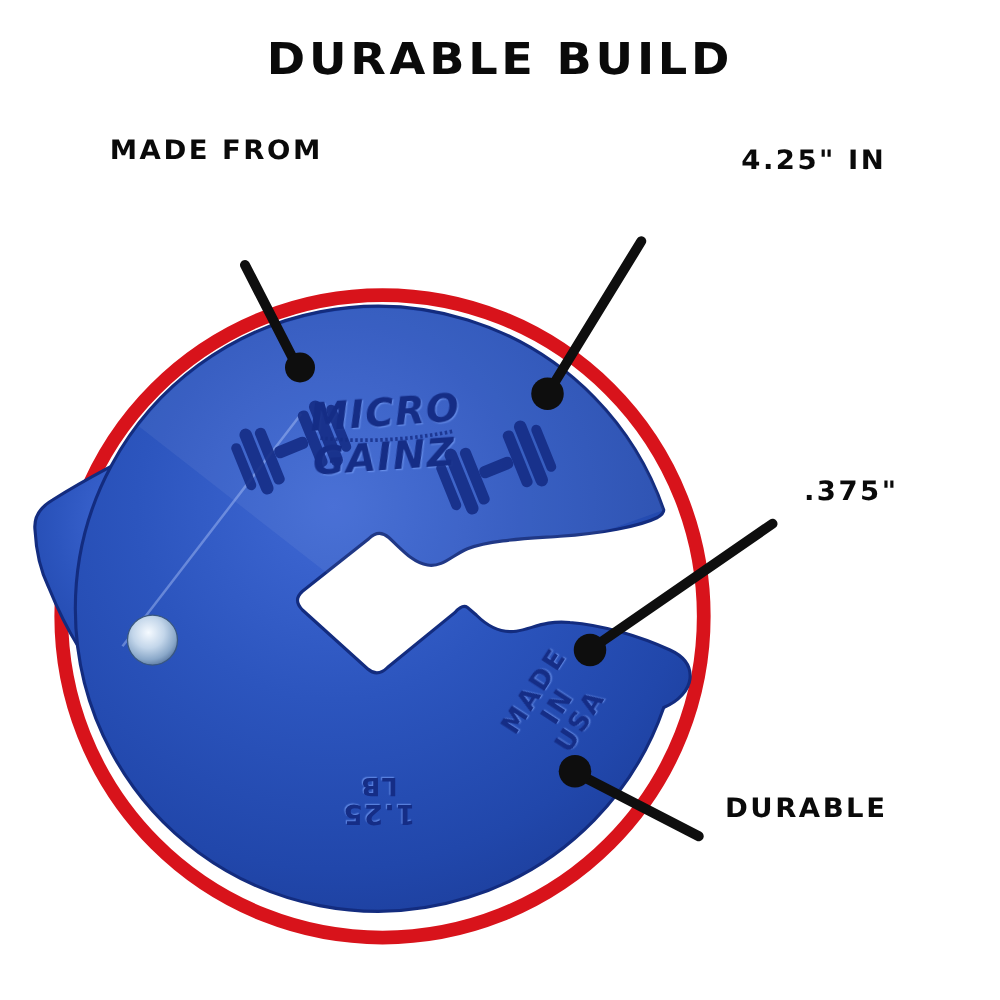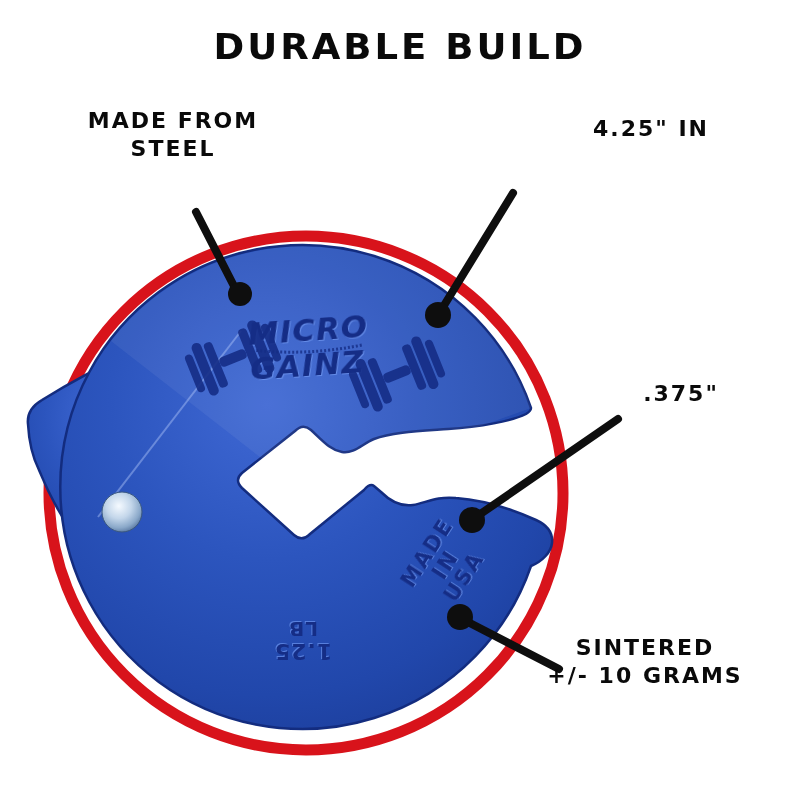--- a/index.html
+++ b/index.html
@@ -121,29 +121,27 @@
     <circle class="dot" cx="472" cy="520" r="13"></circle>
 
     <line class="lead" x1="559" y1="669" x2="464" y2="620"></line>
     <circle class="dot" cx="460" cy="617" r="13"></circle>
   </svg>
 
   <div class="title">DURABLE BUILD</div>
 
   <div class="callout" id="co-material">
     <div>MADE FROM</div>
-    <div>STEEL</div>
   </div>
 
   <div class="callout" id="co-diameter">
     <div>4.25" IN</div>
   </div>
 
   <div class="callout" id="co-thickness">
     <div>.375"</div>
   </div>
 
   <div class="callout" id="co-accuracy">
-    <div>SINTERED</div>
-    <div>+/- 10 GRAMS</div>
+    <div>DURABLE</div>
   </div>
 
 </div>
 
 </body></html>

